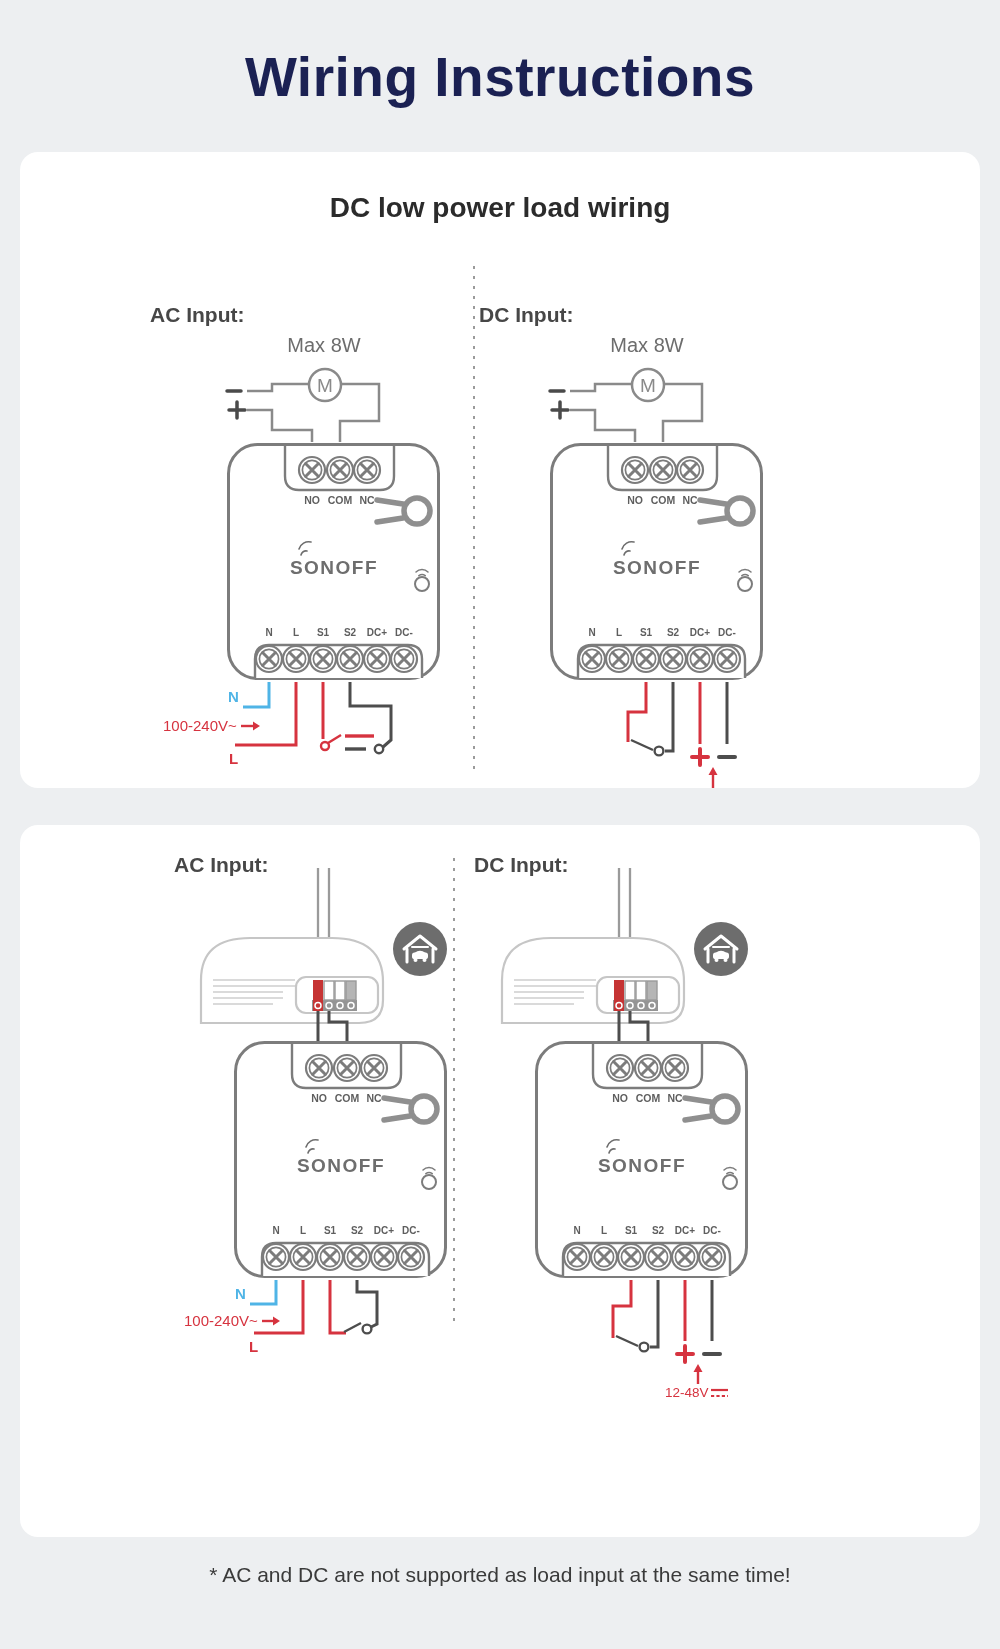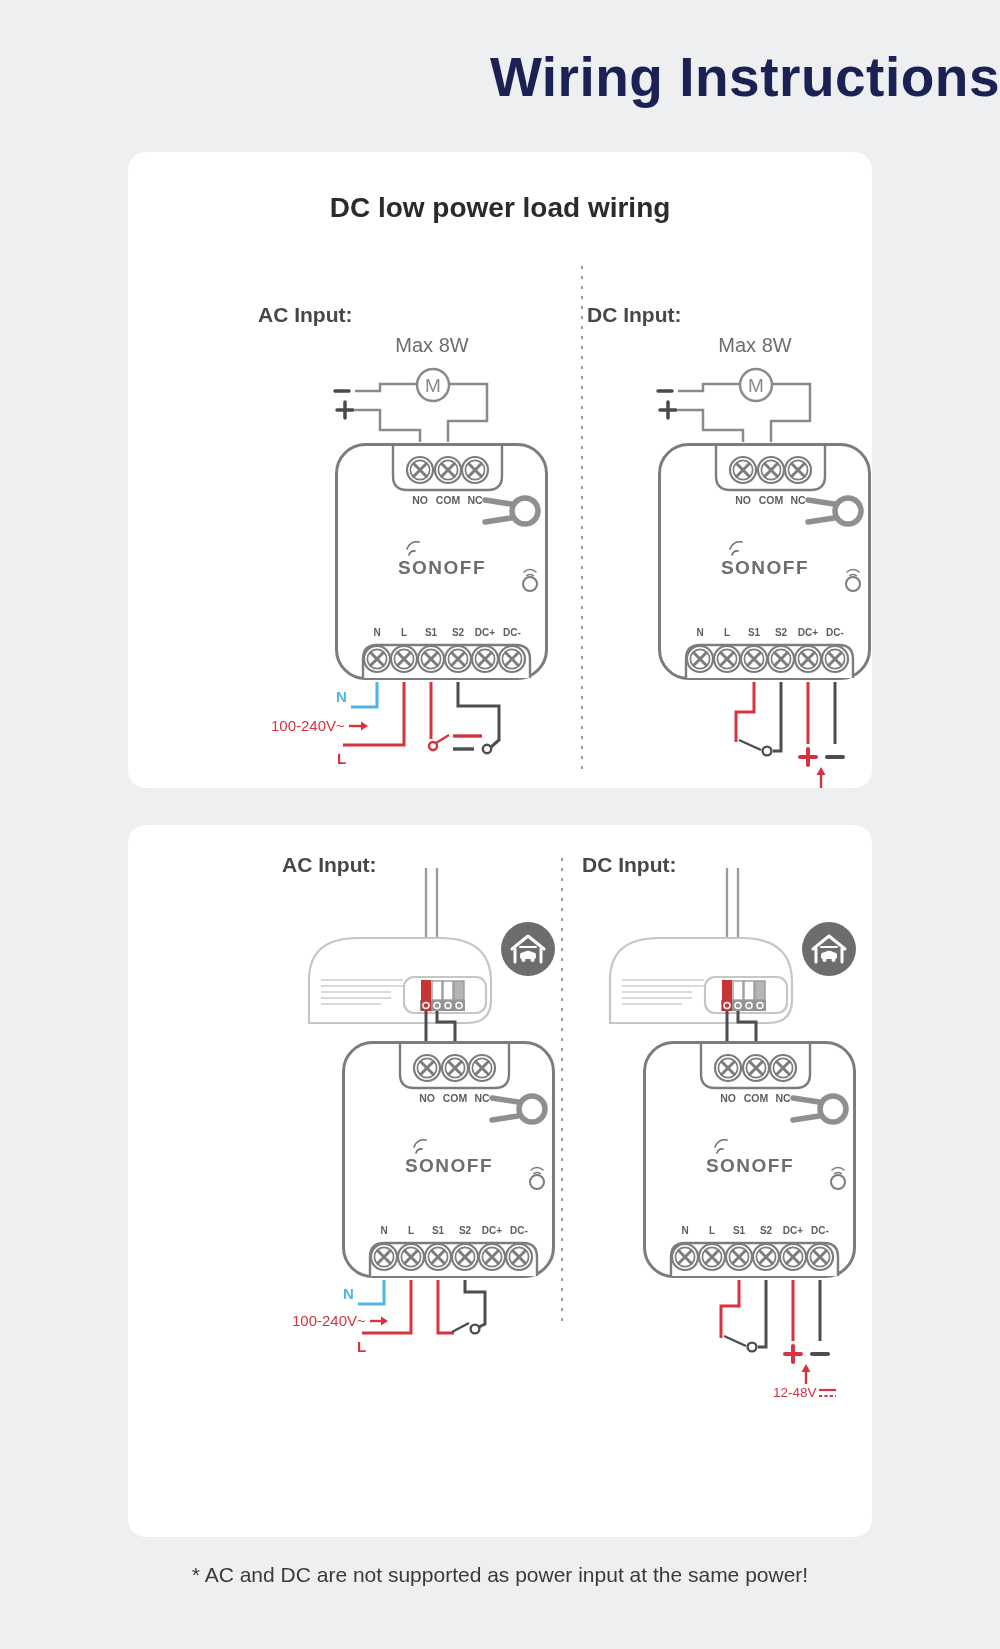--- a/index.html
+++ b/index.html
@@ -4,27 +4,27 @@
 <style>
   html,body{margin:0;padding:0;}
   body{
     width:1000px;min-height:1649px;
     background:#edeff1;
     font-family:"Liberation Sans",sans-serif;
     -webkit-font-smoothing:antialiased;
   }
   .page-title{
     margin:0;padding:46px 0 0;
-    text-align:right;
+    text-align:center;
     font-size:55px;line-height:1.15;
     font-weight:bold;letter-spacing:.5px;
     color:#1b2153;
   }
   .card{
-    width:744px;margin:0 auto;
+    width:960px;margin:0 auto;
     background:#ffffff;border-radius:18px;
   }
   .card-1{margin-top:43px;height:636px;}
   .card-2{margin-top:37px;height:712px;}
   .card h2{
     margin:0;padding:42px 0 0;
     text-align:center;
     font-size:28px;line-height:1;
     font-weight:bold;color:#2b2b2b;
   }
@@ -310,13 +310,13 @@
       </g>
       <text x="683" y="1497" class="sm-red">12-48V</text>
       <g stroke="#d6333f" fill="none">
         <path d="M729,1490 H746" stroke-width="2.2"></path>
         <path d="M729,1496 H746" stroke-width="2" stroke-dasharray="3.2 2.2"></path>
       </g>
     </g>
   </svg>
 </section>
 
-<p class="footer-note">* AC and DC are not supported as power input at the same power!</p>
+<p class="footer-note">* AC and DC are not supported as load input at the same time!</p>
 
 </body></html>

